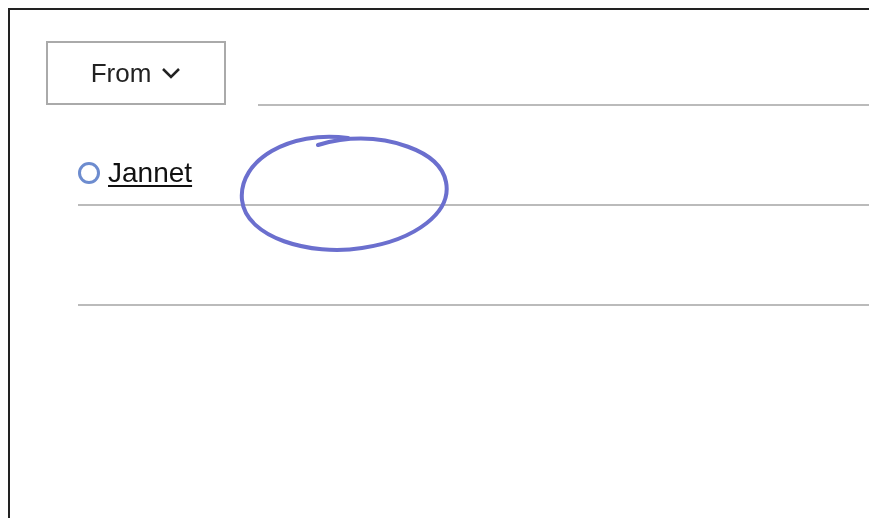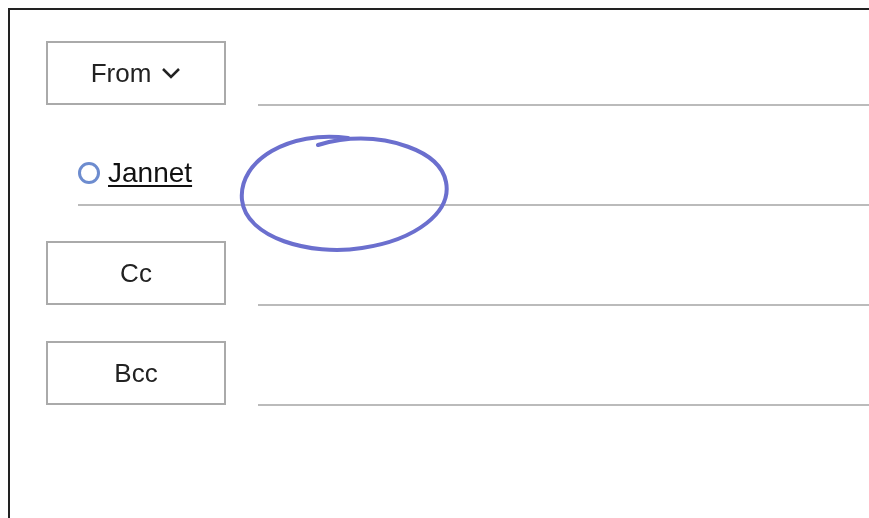--- a/index.html
+++ b/index.html
@@ -122,32 +122,23 @@
       <div class="recipient-area">
         <span class="recipient-chip">
           <span class="presence-icon"></span>
           <span class="recipient-name">Jannet </span>
         </span>
         <div class="recipient-line"></div>
       </div>
     </div>
 
     <div class="row">
-      <div class="field-button">
-        <span>Cc</span>
-      </div>
       <div class="field-line"></div>
     </div>
 
-    <div class="row">
-      <div class="field-button">
-        <span>Bcc</span>
-      </div>
-      <div class="field-line"></div>
-    </div>
 
   </div>
 
   <svg class="annotation" style="left:210px; top:110px;" width="260" height="150" viewBox="0 0 260 150">
     <path d="M128 18
              C 70 10, 18 40, 22 80
              C 26 118, 90 136, 142 128
              C 196 120, 232 92, 226 62
              C 220 30, 166 14, 120 20
              C 112 21, 104 23, 98 25" fill="none" stroke-width="4" stroke-linecap="round" stroke-linejoin="round" stroke="#6b6fce"></path>

